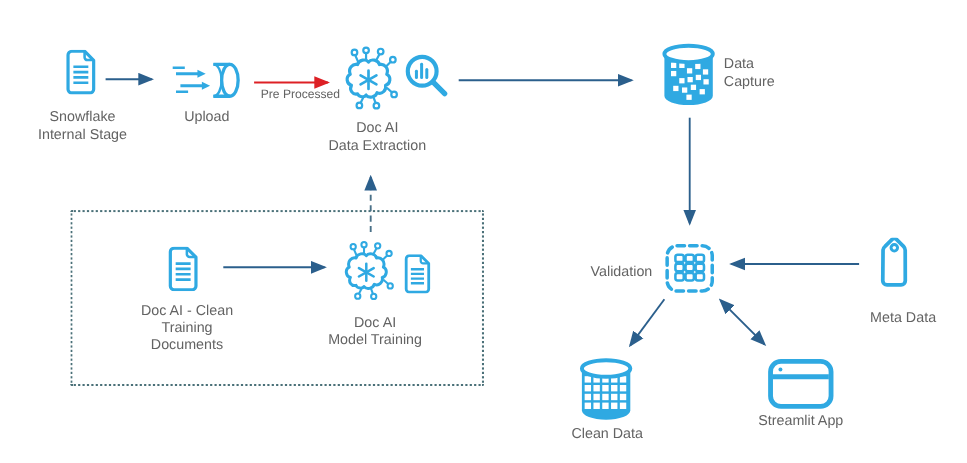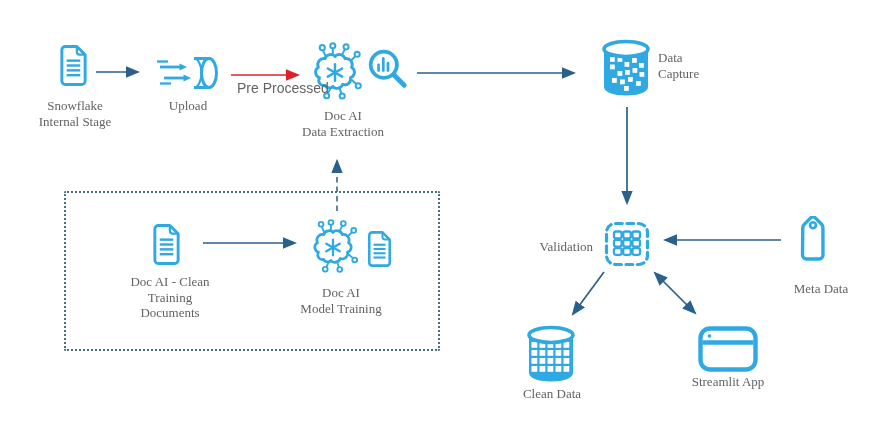--- a/index.html
+++ b/index.html
@@ -11,28 +11,27 @@
     overflow:hidden;
   }
   .icon{position:absolute;color:var(--icon-blue,#2FA9E2);}
   .icon svg{display:block;width:100%;height:100%;}
   .lbl{
     position:absolute;
     font-size:13px;
     line-height:15.5px;
     color:var(--label-gray,#636363);
     white-space:nowrap;
-    font-family:Liberation Serif, serif;
   }
   .lbl span{display:block;}
   .center{transform:translateX(-50%);text-align:center;}
   .right{transform:translateX(-100%);text-align:center;}
   .edge-lbl{
     position:absolute;
-    font-size:14px;
+    font-size:11px;
     color:var(--label-gray,#636363);
     white-space:nowrap;
     text-align:right;
   }
   #training-box{
     position:absolute;
     left:64px;top:191px;width:372px;height:156px;
     border:2px dotted var(--box-dot,#4A7078);
     border-radius:2px;
   }

